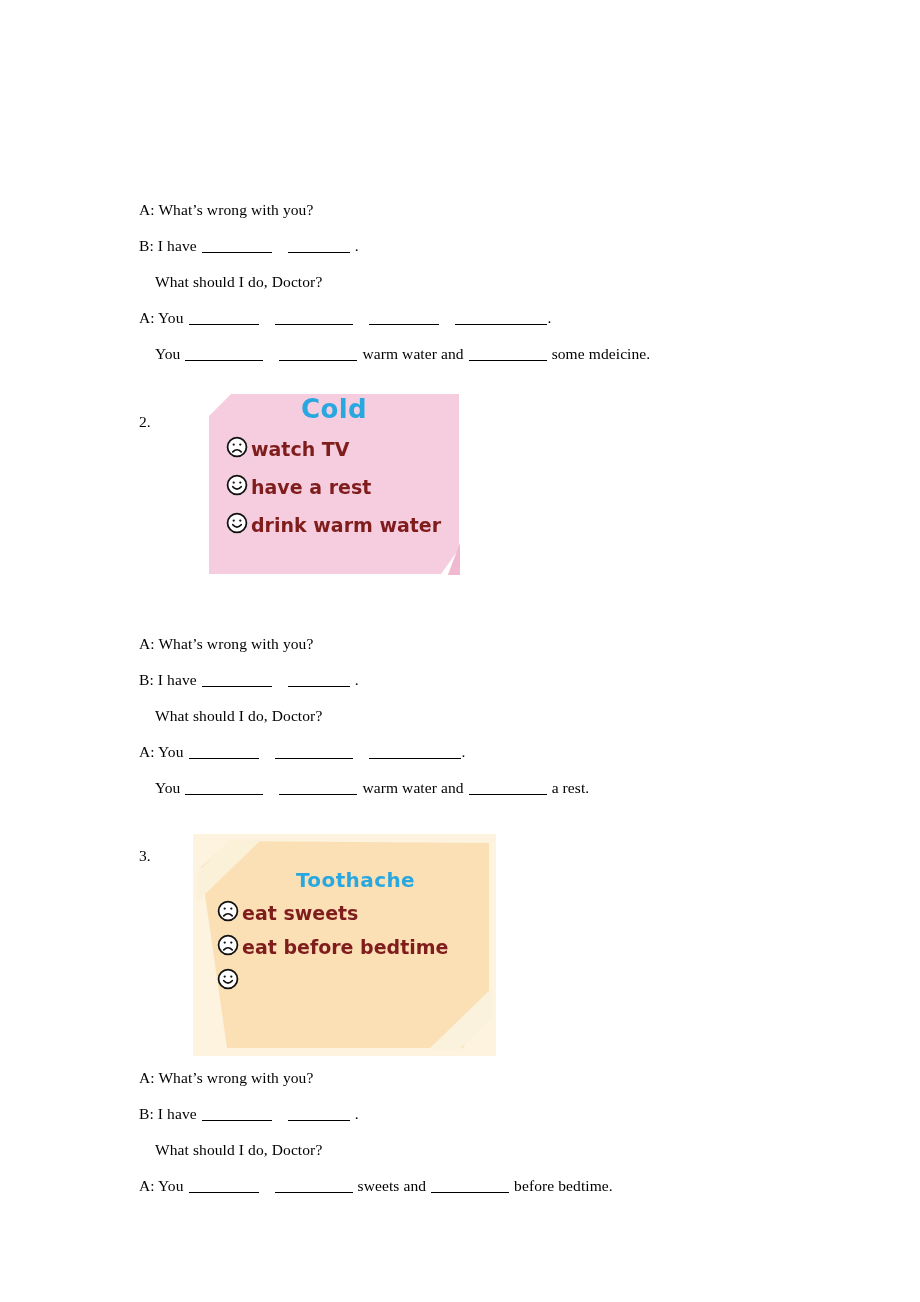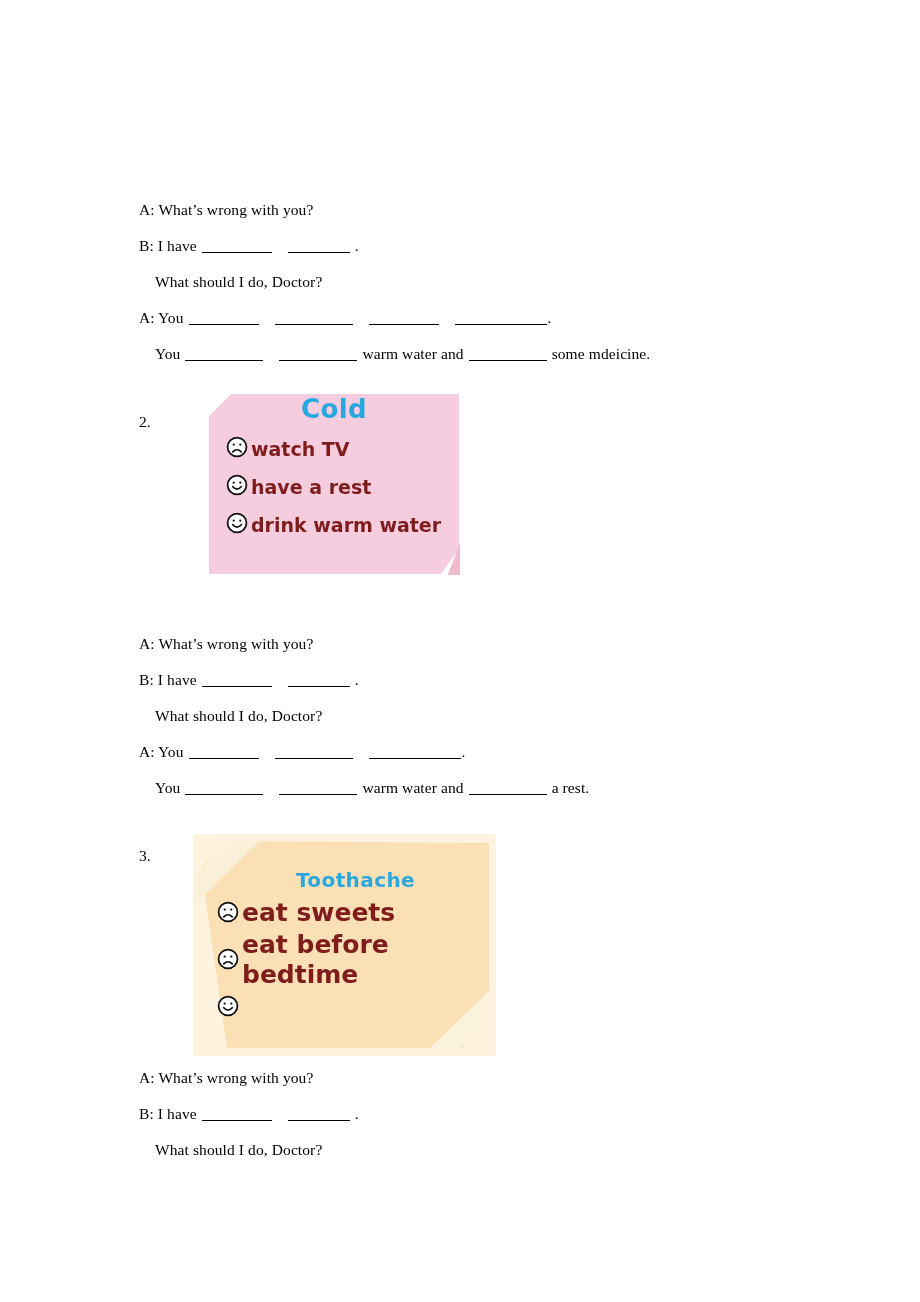--- a/index.html
+++ b/index.html
@@ -164,21 +164,21 @@
     display: flex;
     align-items: center;
     color: #7f1d1d;
     font-weight: 600;
   }
   .card-pink .card-list li {
     font-size: 19px;
     line-height: 33px;
   }
   .card-orange .card-list li {
-    font-size: 25px;
+    font-size: 19px;
     line-height: 30px;
   }
   .li-text { white-space: pre-line; }
 
   
   .face {
     flex: 0 0 auto;
     margin-right: 3px;
     margin-top: 5px;
   }
@@ -342,15 +342,22 @@
     <div class="d-line">A: What’s wrong with you?</div>
 
     <div class="d-line">
       <span>B: I have</span>
       <span class="blank b-md"></span><span class="gap-md"></span><span class="blank b-sm"></span>
       <span>.</span>
     </div>
 
     <div class="d-line indent">What should I do, Doctor?</div>
 
+    <div class="d-line">
+      <span>A: You</span>
+      <span class="blank b-md"></span><span class="gap-md"></span><span class="blank b-lg"></span>
+      <span>sweets and</span>
+      <span class="blank b-lg"></span>
+      <span>before bedtime.</span>
+    </div>
   </div>
 
 </div>
 
 </body></html>

